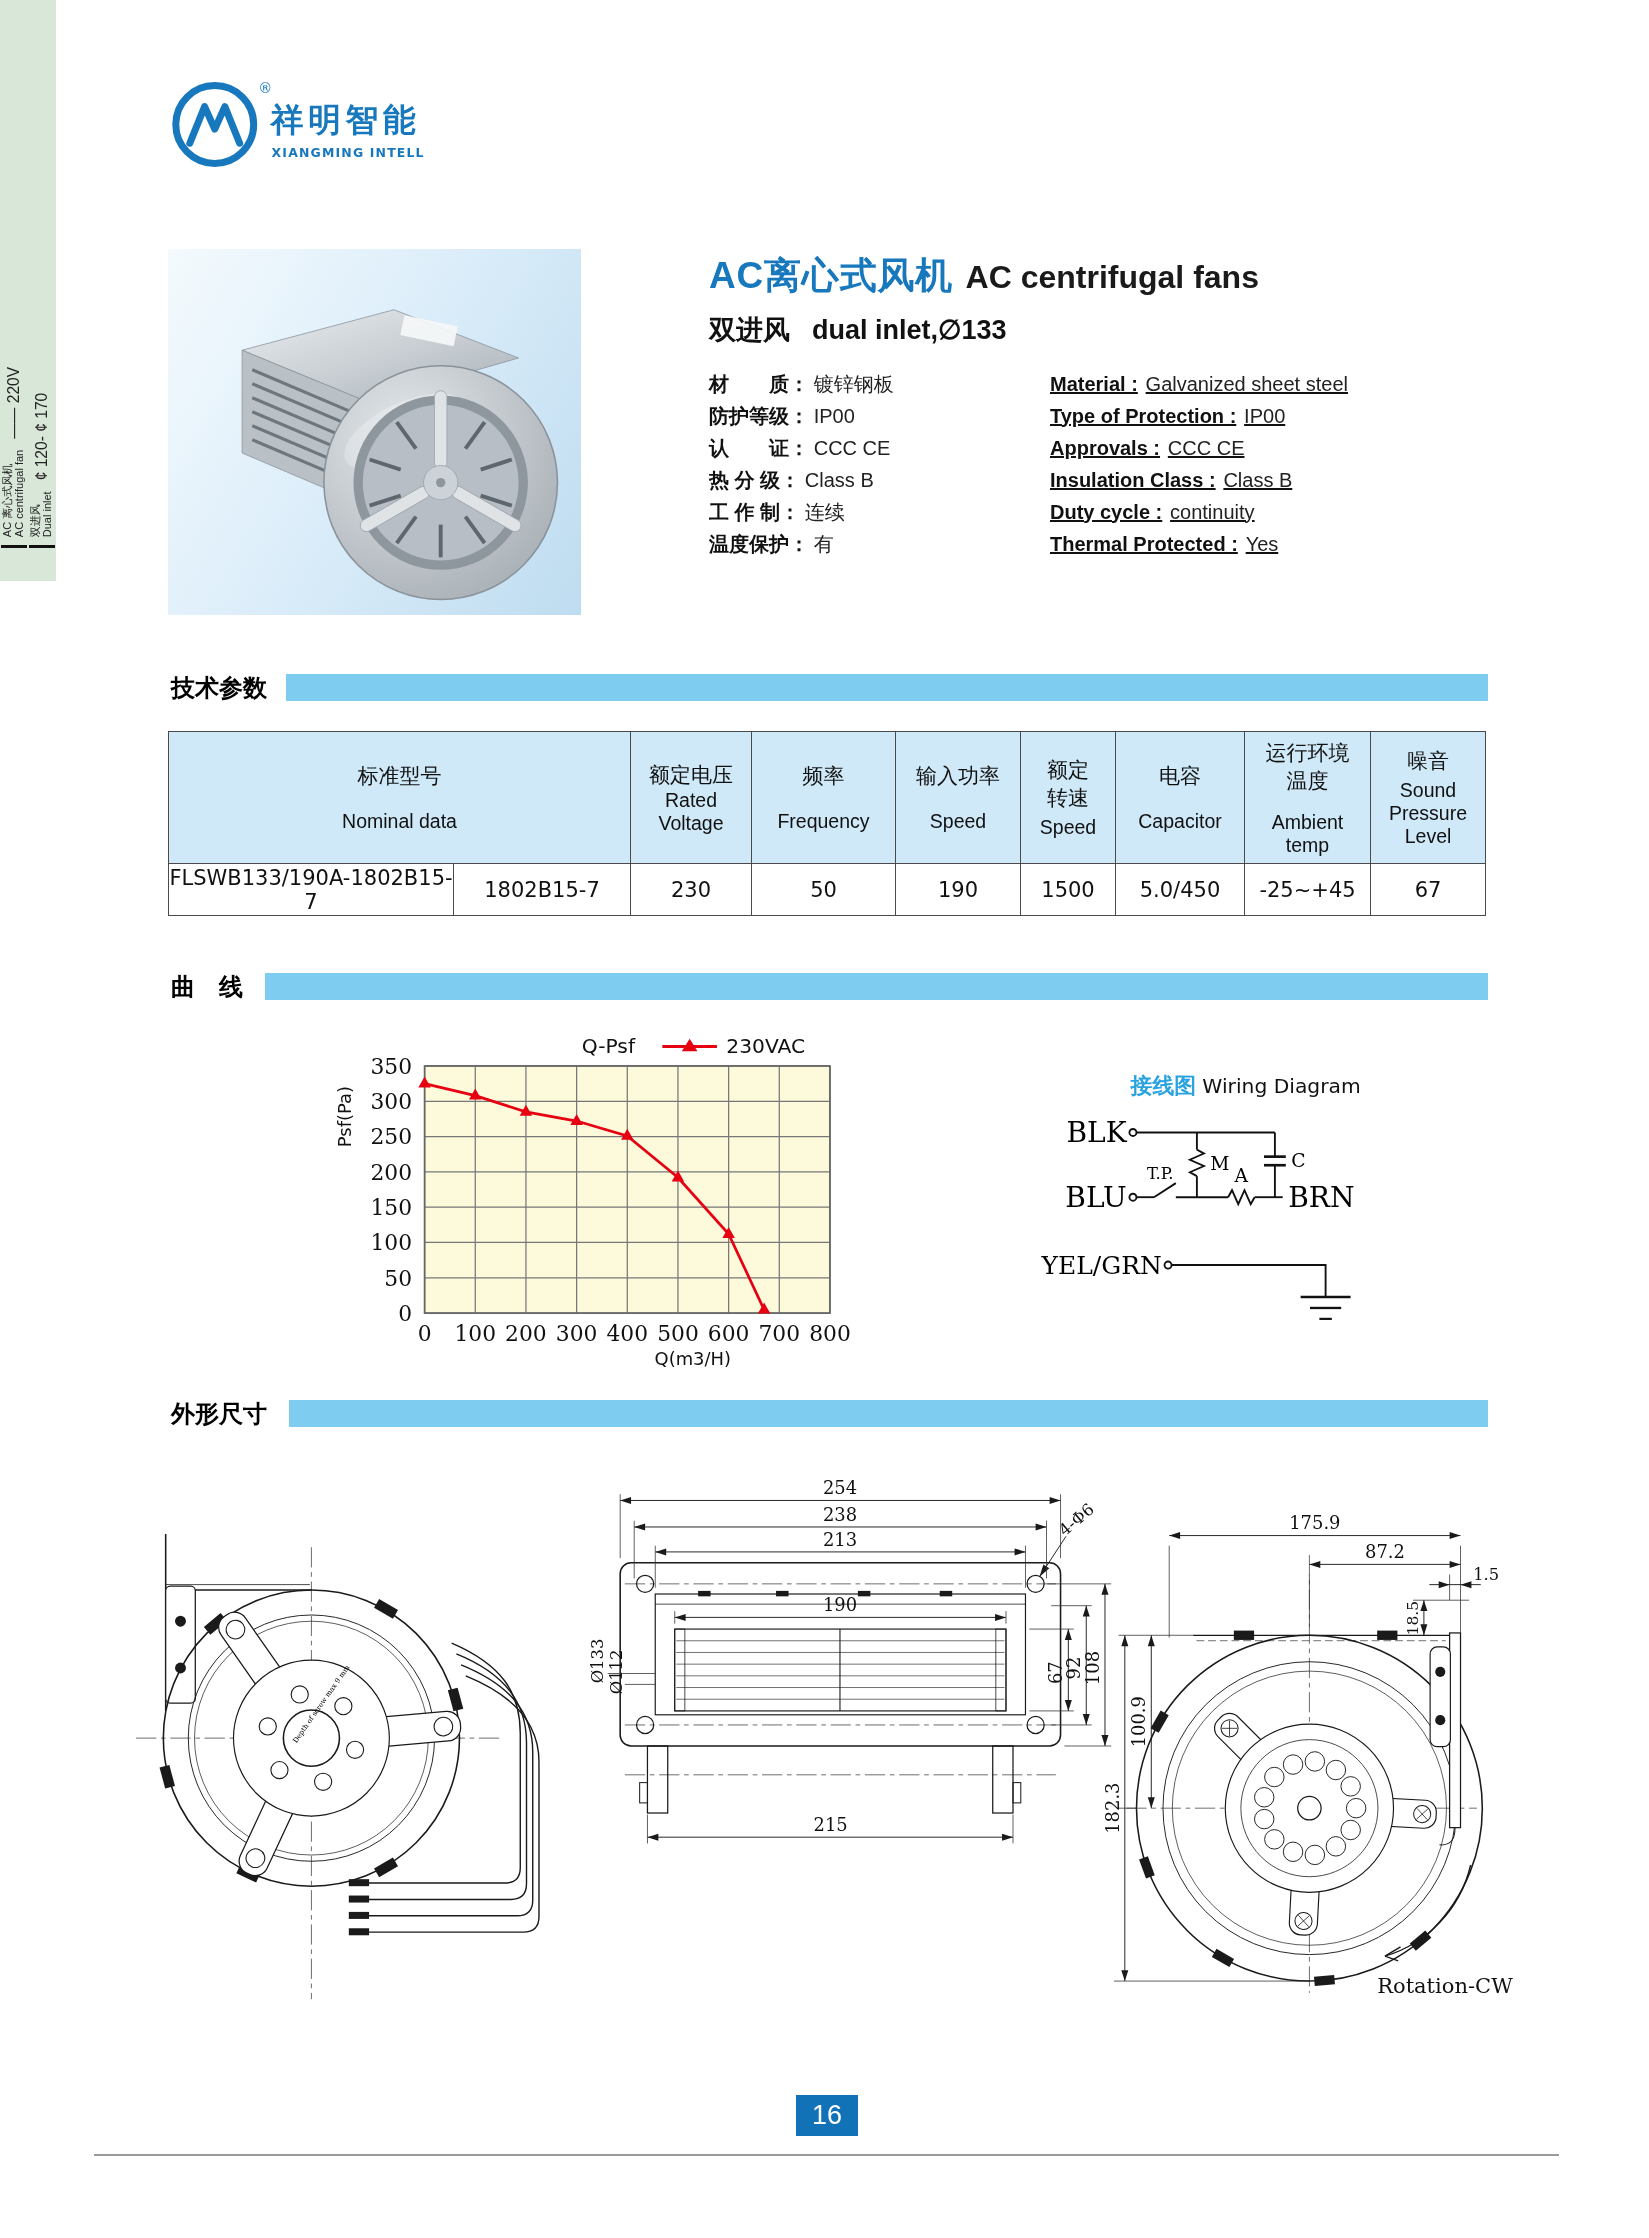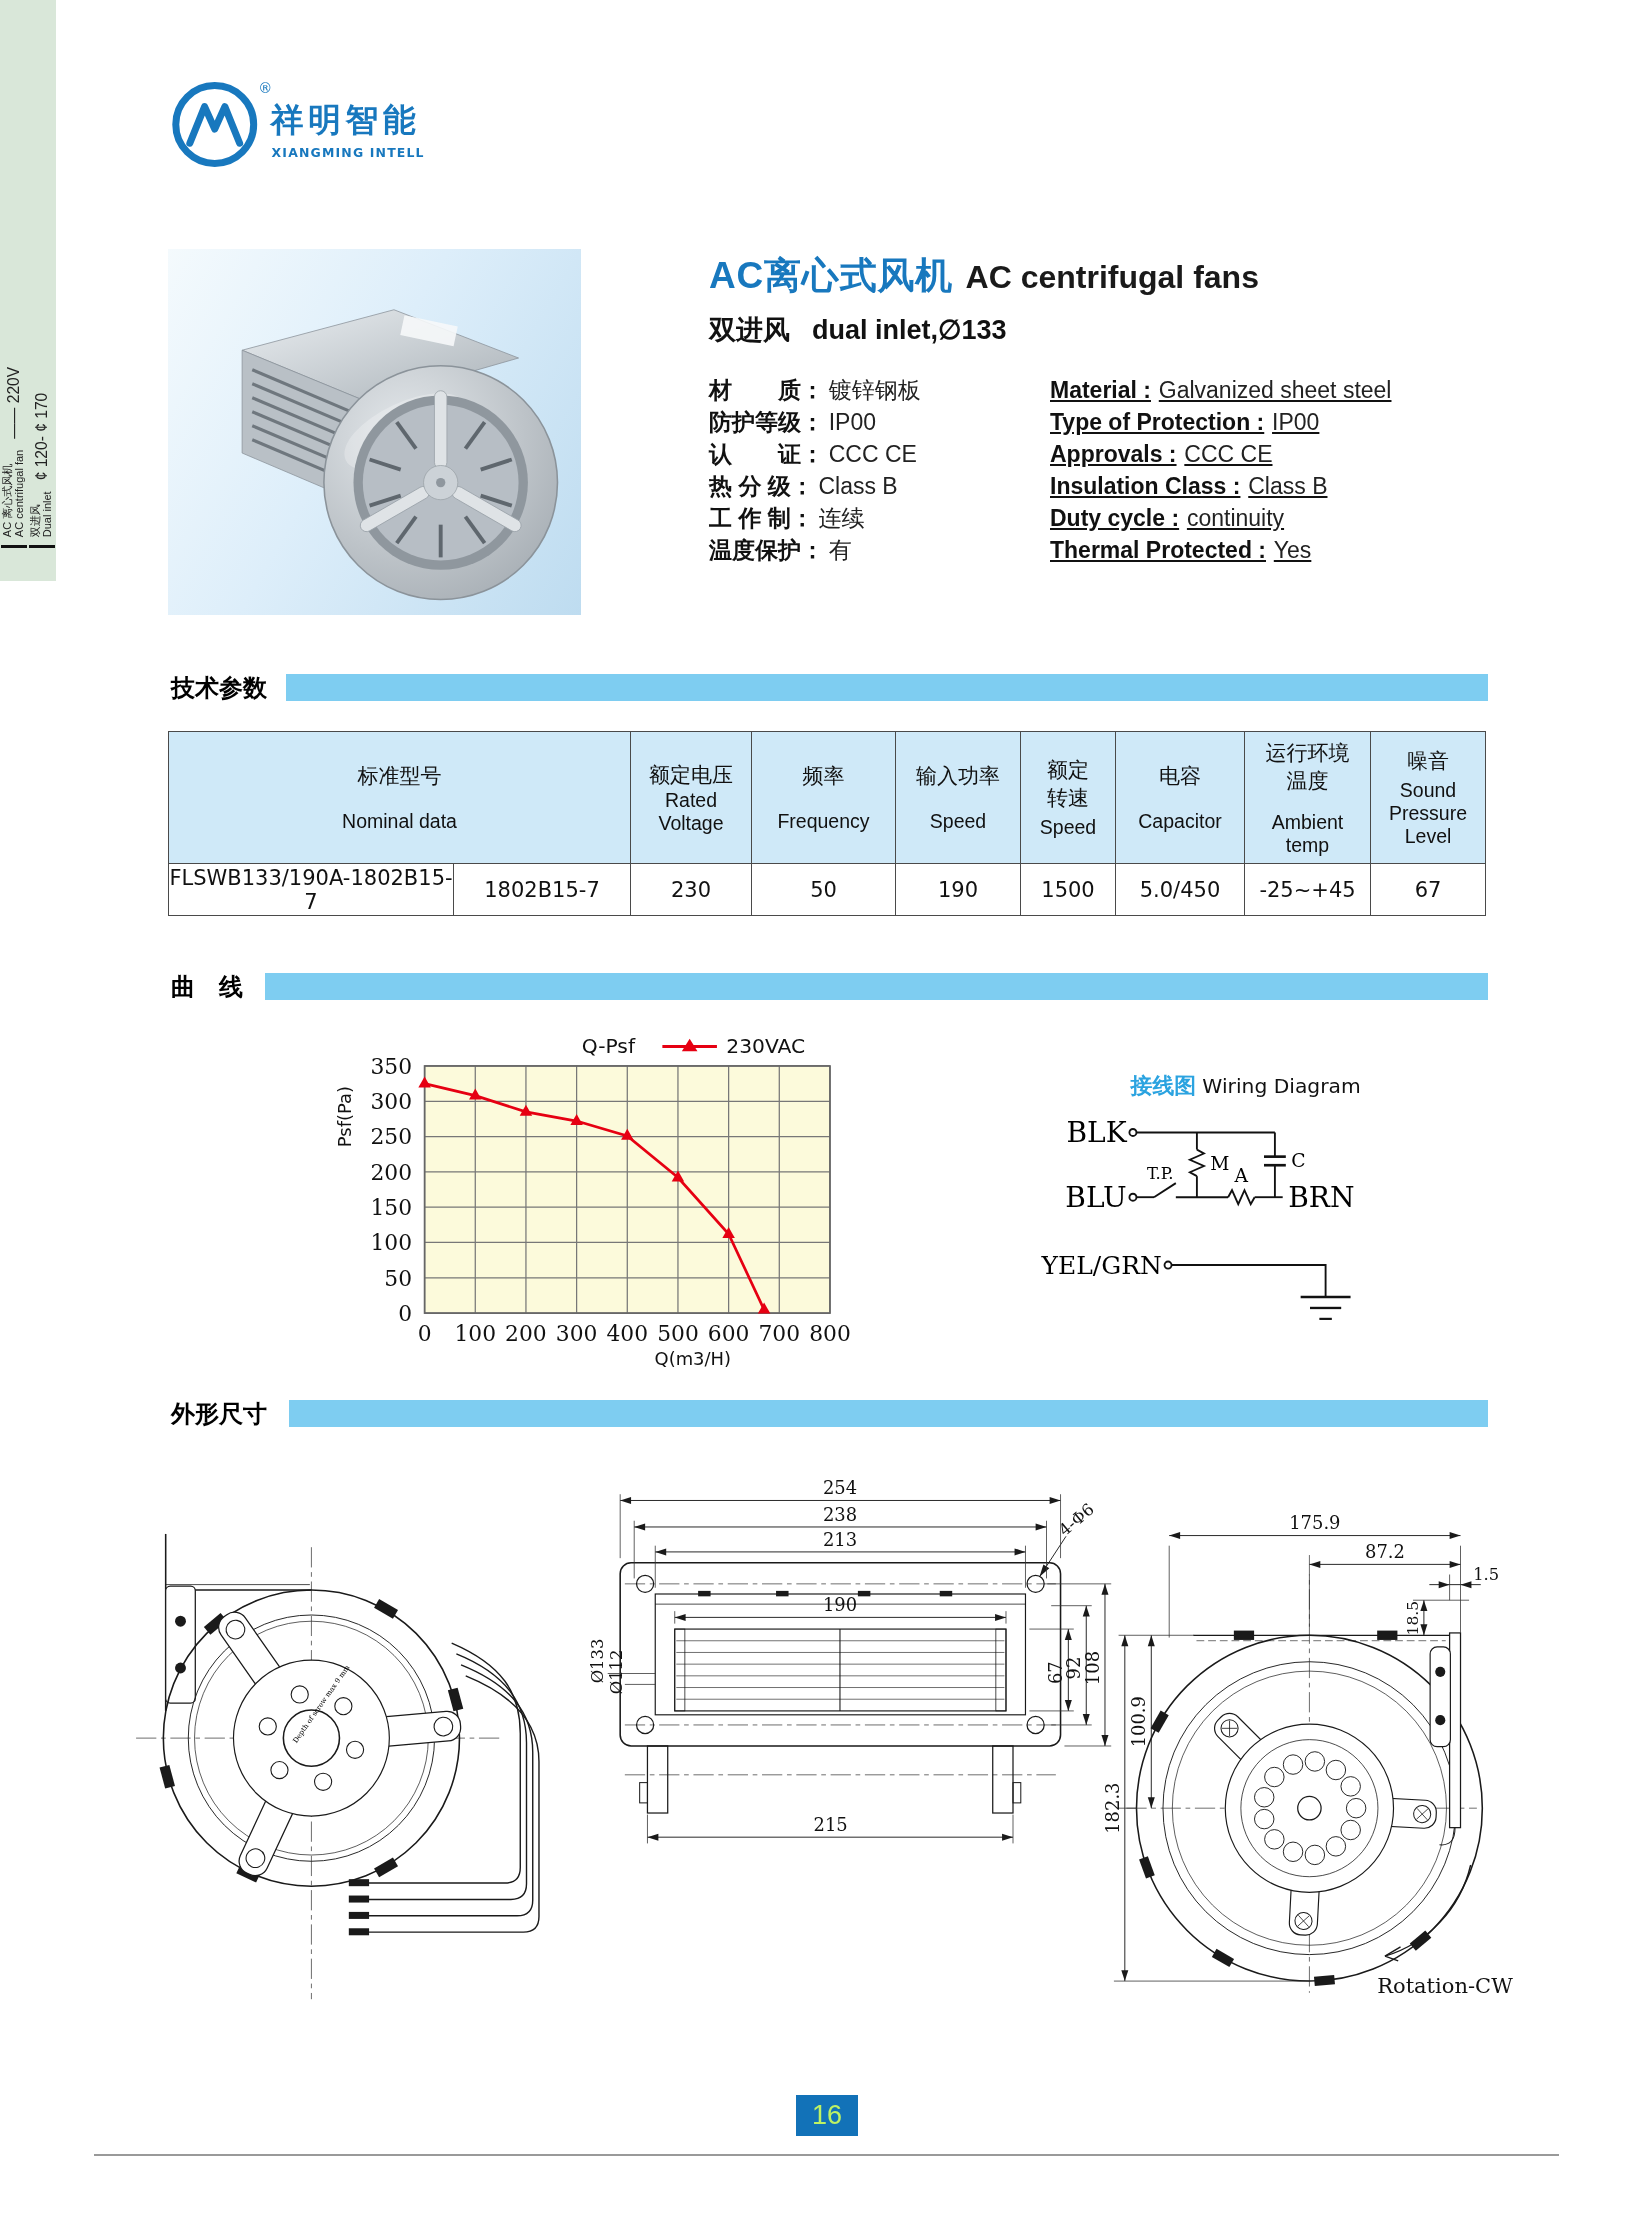--- a/index.html
+++ b/index.html
@@ -29,21 +29,21 @@
   
   .titleblock{left:709px;top:251px;width:779px;}
   .t1{display:flex;align-items:baseline;}
   .t1-cn{font-size:37px;font-weight:bold;color:#1878be;letter-spacing:0.8px;}
   .t1-en{font-size:32px;font-weight:600;color:#1a1a1a;margin-left:12.5px;}
   .t2{display:flex;align-items:baseline;margin-top:11px;}
   .t2-cn{font-size:27px;font-weight:bold;color:#111;}
   .t2-en{font-size:27px;font-weight:600;color:#111;margin-left:22px;}
 
   
-  .specs{left:709px;top:368px;width:787px;font-size:23px;margin-top:6px;}
+  .specs{left:709px;top:368px;width:787px;font-size:20px;}
   .spec-row{position:relative;height:32px;display:flex;align-items:center;}
   .sp-cn-label{font-weight:bold;color:#111;white-space:pre;}
   .sp-cn-value{margin-left:4.7px;color:#222;}
   .sp-en{position:absolute;left:341px;white-space:nowrap;text-decoration:underline;}
   .sp-en-label{font-weight:bold;color:#111;}
   .sp-en-value{margin-left:7.8px;color:#222;}
 
   
   .section{left:159px;width:1317px;height:31px;margin-left:12px;}
   .section .txt{position:absolute;left:0;top:0;font-size:24px;font-weight:bold;color:#000;white-space:pre;}
@@ -71,21 +71,21 @@
   .drawA{left:101px;top:1512px;}
   .drawB{left:589px;top:1477px;}
   .drawC{left:1103px;top:1446px;}
 
   svg text{font-family:"DejaVu Serif",serif;}
   .sans{font-family:"DejaVu Sans",sans-serif;}
 
   
   .pagebox{left:796px;top:2095px;width:62px;height:41px;background:#1272b8;
     display:flex;align-items:center;justify-content:center;}
-  .pagebox span{color:#bef264;font-size:27px;}
+  .pagebox span{color:#ffffff;font-size:27px;}
   .footline{left:94px;top:2154px;width:1465px;height:2.3px;background:#999;}
 </style>
 </head>
 <body>
 
 <div class="abs side-strip"></div>
 <div class="abs side-rot">
   <div class="side-group">
     <div class="side-lines">
       <span>AC 离心式风机</span>

